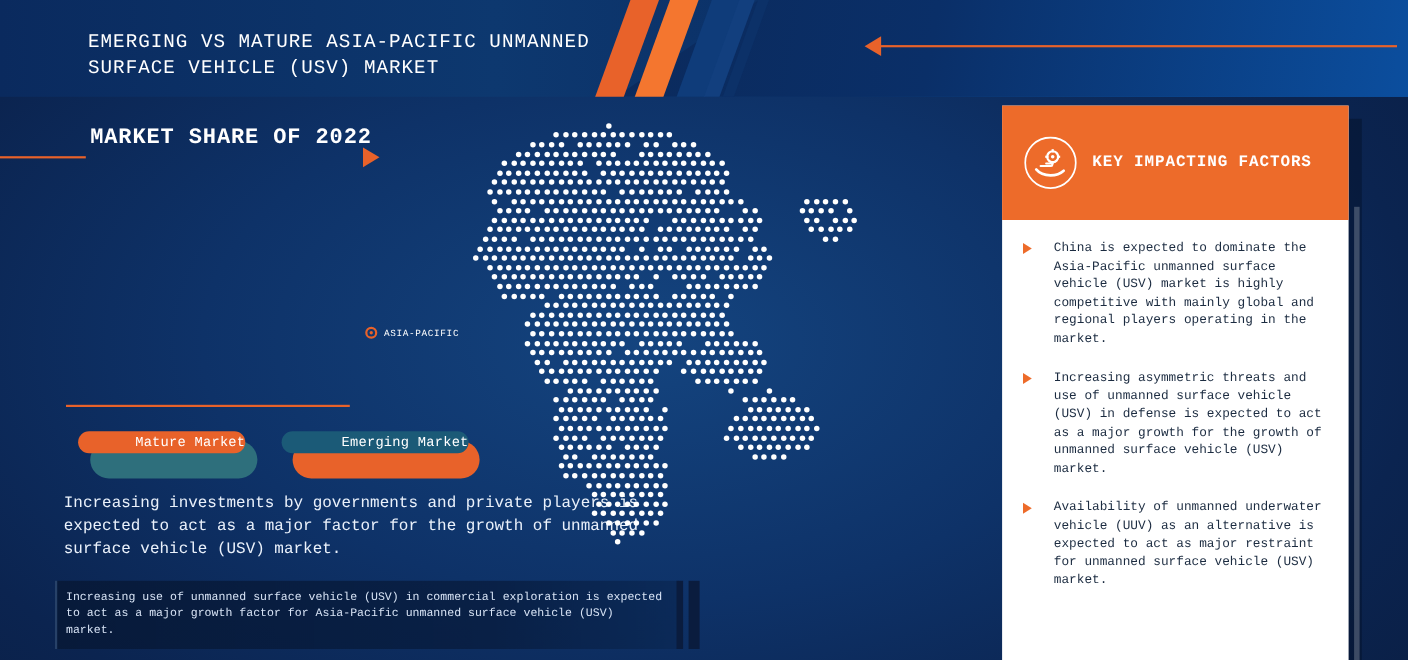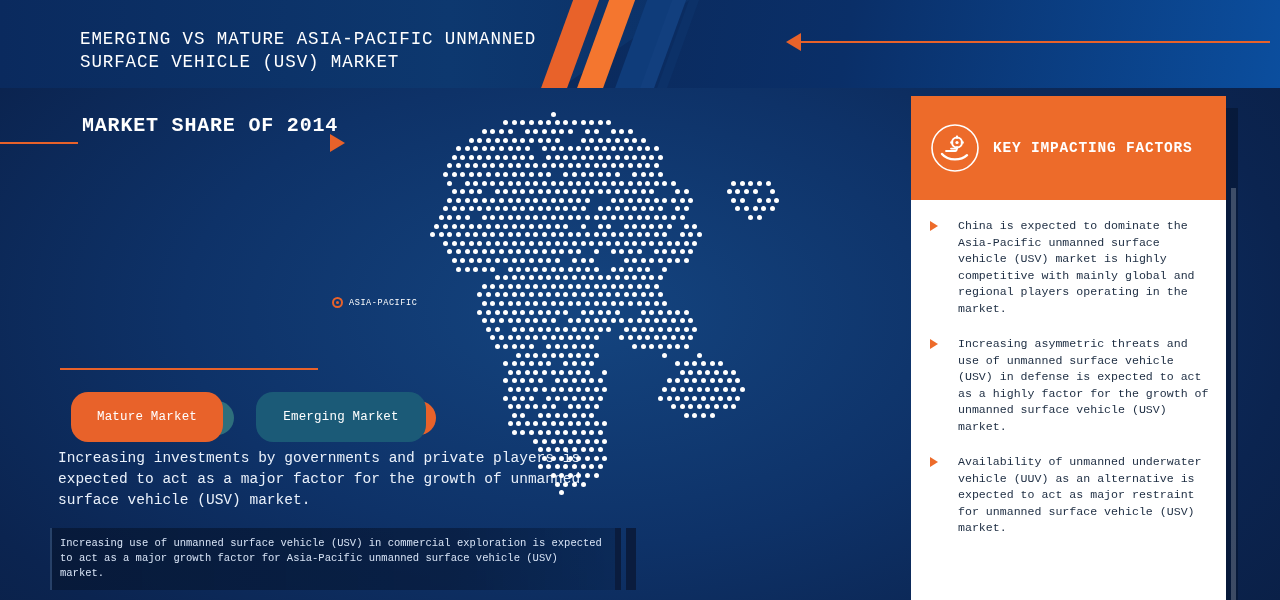--- a/index.html
+++ b/index.html
@@ -76,21 +76,21 @@
 
   .mst-title{
     position:absolute;left:60px;top:338px;color:#ffffff;font-size:21px;font-weight:700;letter-spacing:.4px;
   }
   .mst-underline{
     position:absolute;left:60px;top:368px;width:258px;height:2px;background:#e8622a;
   }
 
   .pill-row{position:absolute;left:60px;top:392px;}
   .pill{
-    position:absolute;height:50px;border-radius:17px;display:flex;align-items:center;justify-content:center;
+    position:absolute;height:20px;border-radius:17px;display:flex;align-items:center;justify-content:flex-end;
     color:#ffffff;font-size:12.5px;letter-spacing:.2px;
   }
   .pill-shadow{
     position:absolute;height:34px;border-radius:17px;background:#2e6f7c;
   }
   .pill-mature{left:11px;top:0;width:152px;background:#e8622a;z-index:3;}
   .pill-mature-sh{left:22px;top:9px;width:152px;z-index:2;}
   .pill-emerge{left:196px;top:0;width:170px;background:#1b5a77;z-index:3;}
   .pill-emerge-sh{left:206px;top:9px;width:170px;background:#e8622a;z-index:2;}
 
@@ -155,21 +155,21 @@
     <div class="hdr-stripe s2"></div>
     <div class="hdr-stripe s3"></div>
     <div class="hdr-stripe s4"></div>
     <div class="hdr-stripe s5"></div>
   </div>
   <div class="header-title">EMERGING VS MATURE ASIA-PACIFIC UNMANNED SURFACE VEHICLE (USV) MARKET</div>
   <div class="hdr-arrow-line"></div>
   <div class="hdr-arrow-head"></div>
 
   <div class="ms-line"></div>
-  <div class="ms-title">MARKET SHARE OF 2014</div>
+  <div class="ms-title">MARKET SHARE OF 2022</div>
   <div class="ms-arrow-line"></div>
   <div class="ms-arrow-head"></div>
 
   <div class="legend-asia">
     <span class="legend-ring">
         <i></i>
       </span>
     <span>ASIA-PACIFIC</span>
   </div>
 
@@ -1076,21 +1076,21 @@
     <h2>KEY IMPACTING FACTORS</h2>
   </div>
 
   <div class="rp-list">
     <div class="rp-item">
       <span class="rp-bullet"></span>
       <p>China is expected to dominate the Asia-Pacific unmanned surface vehicle (USV) market is highly competitive with mainly global and regional players operating in the market.</p>
     </div>
     <div class="rp-item">
       <span class="rp-bullet"></span>
-      <p>Increasing asymmetric threats and use of unmanned surface vehicle (USV) in defense is expected to act as a highly factor for the growth of unmanned surface vehicle (USV) market.</p>
+      <p>Increasing asymmetric threats and use of unmanned surface vehicle (USV) in defense is expected to act as a major growth for the growth of unmanned surface vehicle (USV) market.</p>
     </div>
     <div class="rp-item">
       <span class="rp-bullet"></span>
       <p>Availability of unmanned underwater vehicle (UUV) as an alternative is expected to act as major restraint for unmanned surface vehicle (USV) market.</p>
     </div>
   </div>
   <div class="rp-scroll"></div>
 
 </div>
 

